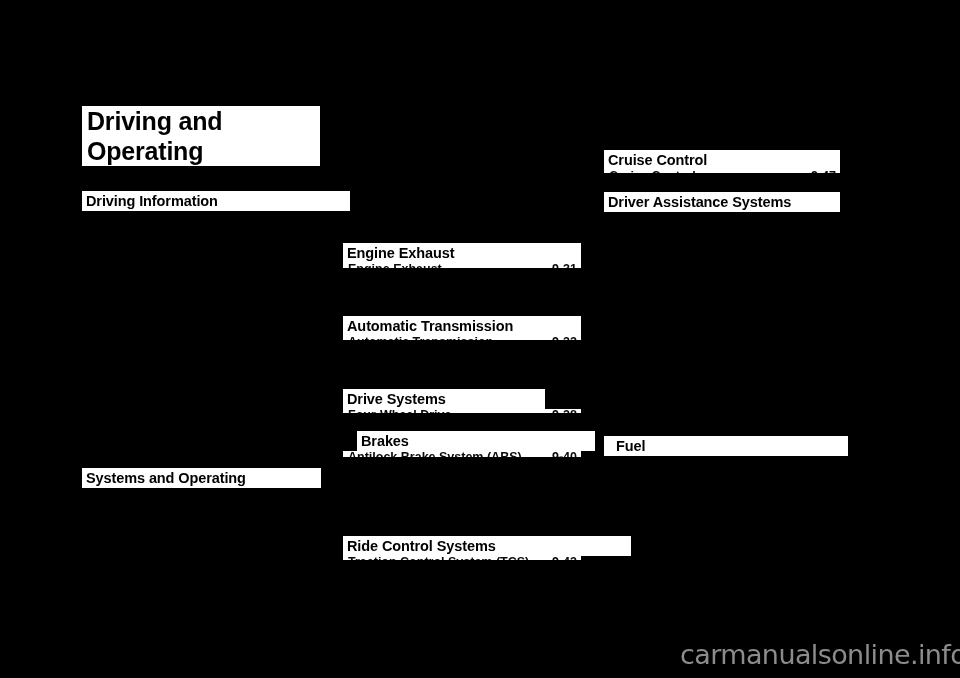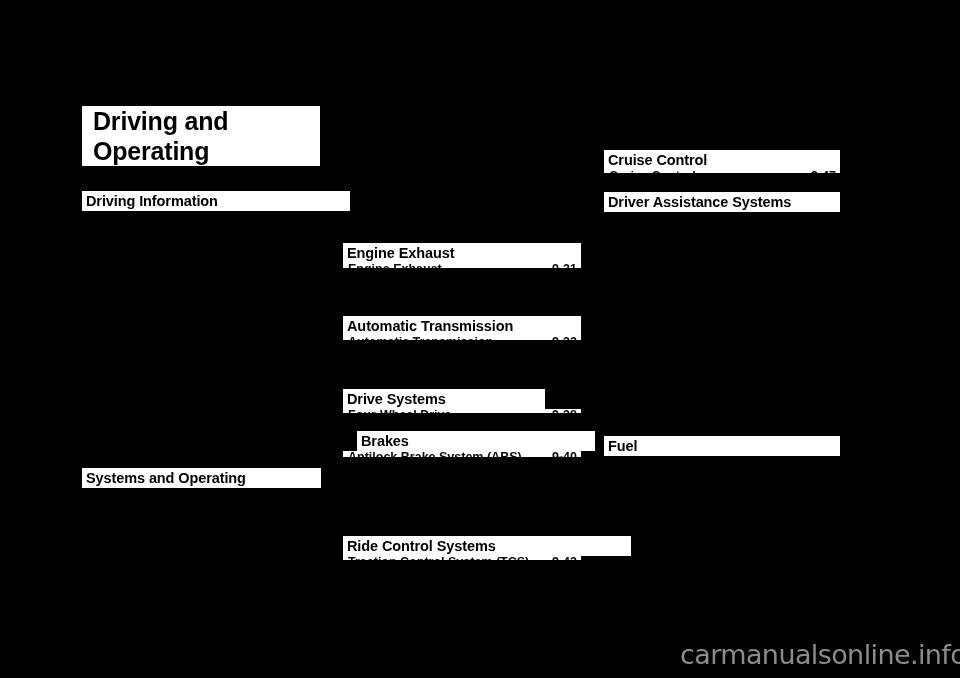--- a/index.html
+++ b/index.html
@@ -40,21 +40,21 @@
     position: absolute;
     background: #ffffff;
     color: #000000;
     overflow: hidden;
   }
   .title-block .title-line {
     display: block;
     font-size: 25px;
     font-weight: bold;
     line-height: 30px;
-    padding-left: 11px;
+    padding-left: 5px;
     letter-spacing: -0.2px;
     white-space: nowrap;
   }
 
   
   .h-section .label { font-size: 14.5px; letter-spacing: -0.1px; }
 
   
   .ghost {
     position: absolute;
@@ -154,19 +154,19 @@
   </div>
   <div class="ghost" style="left:604px; top:170px; width:236px; height:3px;">
     <span class="ghost-text">Cruise Control</span>
     <span class="ghost-page">9-47</span>
   </div>
 
   <div class="band h-section" style="left:604px; top:192px; width:236px; height:20px;">
     <span class="label">Driver Assistance Systems</span>
   </div>
 
-  <div class="band h-section" style="left:604px; top:436px; width:236px; height:20px;">
+  <div class="band h-section" style="left:604px; top:436px; width:236px; height:20px;padding-left:8px;">
     <span class="label">Fuel</span>
   </div>
 
   <div class="watermark" style="left:680px; top:640px;">carmanualsonline.info</div>
 
 </div>
 
 </body></html>

